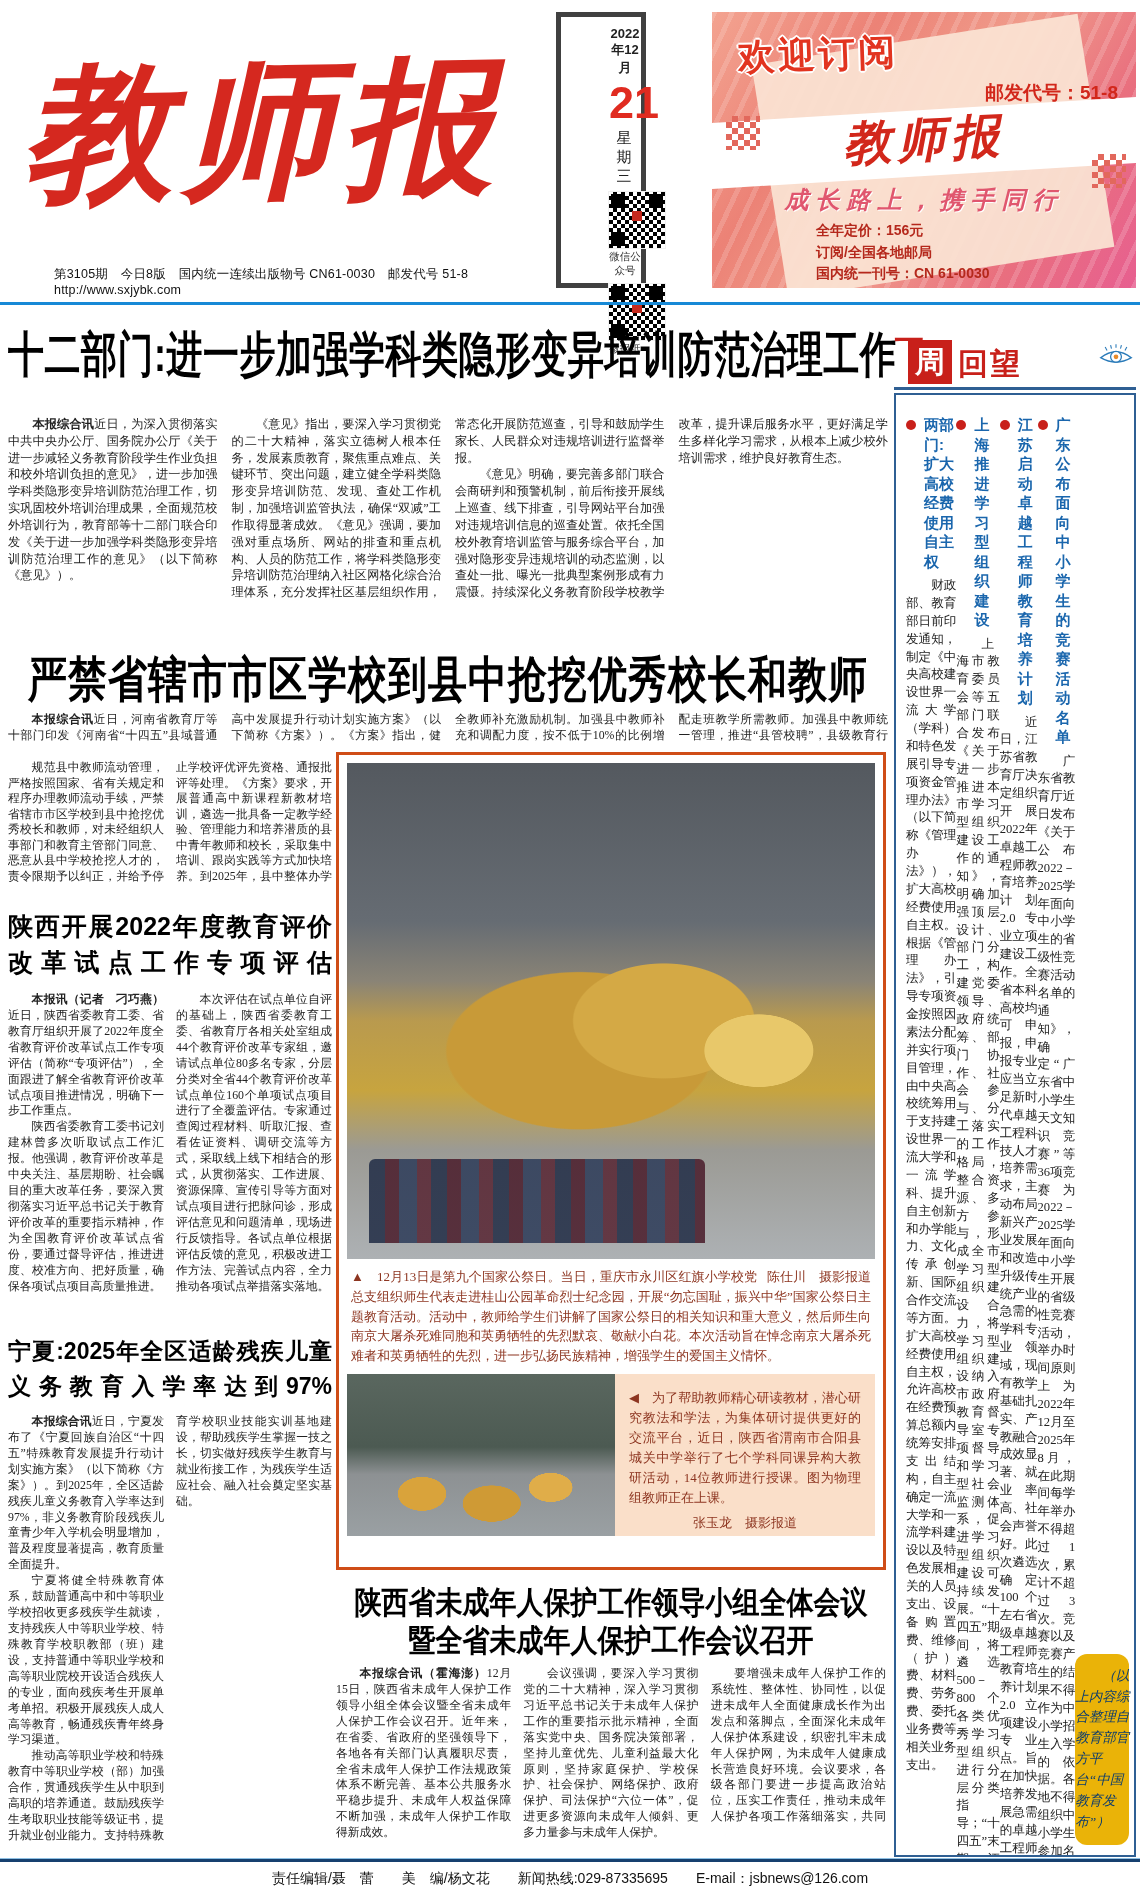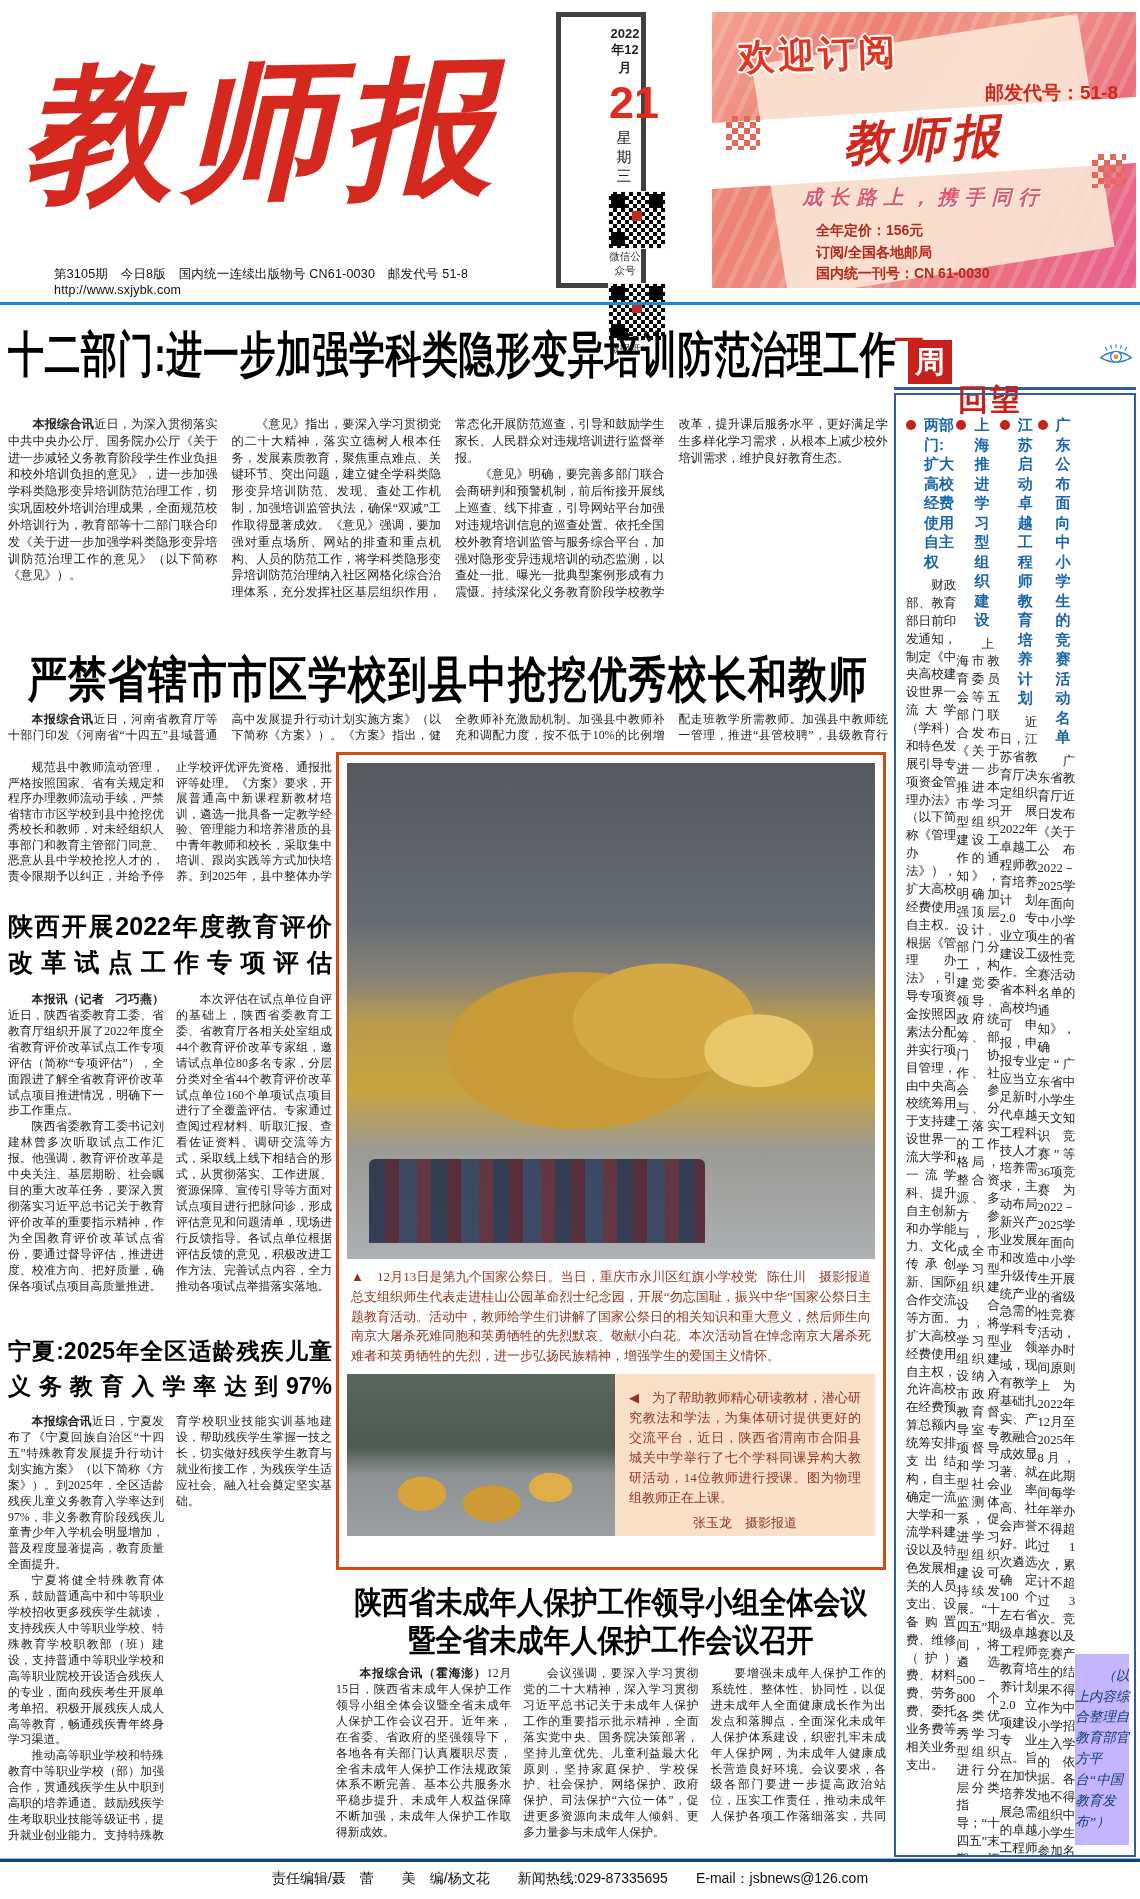--- a/index.html
+++ b/index.html
@@ -77,21 +77,21 @@
     font-family:"DejaVu Serif",serif; font-style:italic; font-weight:bold;
     font-size:48px; color:#d2271b; letter-spacing:6px; transform:rotate(-3deg);
   }
   .checker { position:absolute; z-index:3; width:34px; height:34px;
     background:repeating-conic-gradient(#e2685c 0 25%, rgba(0,0,0,0) 0 50%) 0 0/12px 12px; }
   .checker-l { left:14px; top:104px; }
   .checker-r { right:10px; top:142px; }
   .sub-slogan {
     position:absolute; left:0; right:0; top:172px; z-index:3; text-align:center;
     font-family:"DejaVu Serif",serif; font-style:italic; font-weight:bold;
-    font-size:20px; color:#e0566e; letter-spacing:7px;
+    font-size:24px; color:#e0566e; letter-spacing:7px;
     text-shadow:1px 1px 0 #fff;
   }
   .sub-lines {
     position:absolute; left:104px; top:208px; z-index:3;
     font-family:"Liberation Sans","DejaVu Sans",sans-serif;
     font-size:14px; font-weight:bold; color:#b5281c; line-height:1.55;
   }
 
   
   .rule-blue { position:absolute; left:0; top:302px; width:1140px; height:3px; background:#1789d6; }
@@ -161,31 +161,31 @@
 
   
   .wk-head { position:absolute; left:894px; top:330px; width:242px; height:60px;
     border-bottom:3px solid #2f5f93; }
   .wk-block { position:absolute; left:14px; top:10px; width:44px; height:44px; background:#c8201a;
     color:#fff; font-family:"Liberation Sans","DejaVu Sans",sans-serif; font-weight:bold; font-size:30px;
     line-height:44px; text-align:center; }
   .wk-yi { position:absolute; left:0; top:0; color:#c8201a; font-weight:900; font-size:30px;
     font-family:"Liberation Sans","DejaVu Sans",sans-serif; line-height:22px; }
   .wk-rest { position:absolute; left:64px; top:14px; color:#c8201a; font-weight:900; font-size:30px;
-    letter-spacing:2px; font-family:"Liberation Sans","DejaVu Sans",sans-serif;margin-top:36px; }
+    letter-spacing:2px; font-family:"Liberation Sans","DejaVu Sans",sans-serif; }
   .eye { position:absolute; right:2px; top:12px; }
   .week-box { position:absolute; left:894px; top:393px; width:242px; height:1464px;
     border:2px solid #2f5f93; padding:4px 10px 10px; overflow:hidden; display:flex; flex-direction:row; }
   .wk-item { margin-top:16px; }
   .wk-title { display:flex; align-items:flex-start; gap:8px;
     font-family:"Liberation Sans","DejaVu Sans",sans-serif; font-size:15px; font-weight:bold; color:#1a66ad; line-height:1.3; }
   .bullet { flex:0 0 auto; width:10px; height:10px; border-radius:50%; background:#c8201a; margin-top:5px; }
   .wk-body { margin-top:6px; font-size:12.6px; line-height:1.42; text-align:justify; text-indent:2em; color:#222; }
-  .wk-note { margin-top:auto; background:#c4b5fd; color:#0d3c6e; padding:12px 0;
-    font-size:13.5px; line-height:1.55; text-indent:2em; font-style:italic; }
+  .wk-note { margin-top:auto; background:#eab308; color:#0d3c6e; padding:12px 0;
+    font-size:13.5px; line-height:1.55; text-indent:2em; font-style:italic;border-radius:12px; }
 
   
   .footer-text { position:absolute; left:0; top:1870px; width:1140px; text-align:center;
     font-family:"Liberation Sans","DejaVu Sans",sans-serif; font-size:14px; color:#111; }
 </style>
 </head>
 <body>
 
 <div class="page">
 

